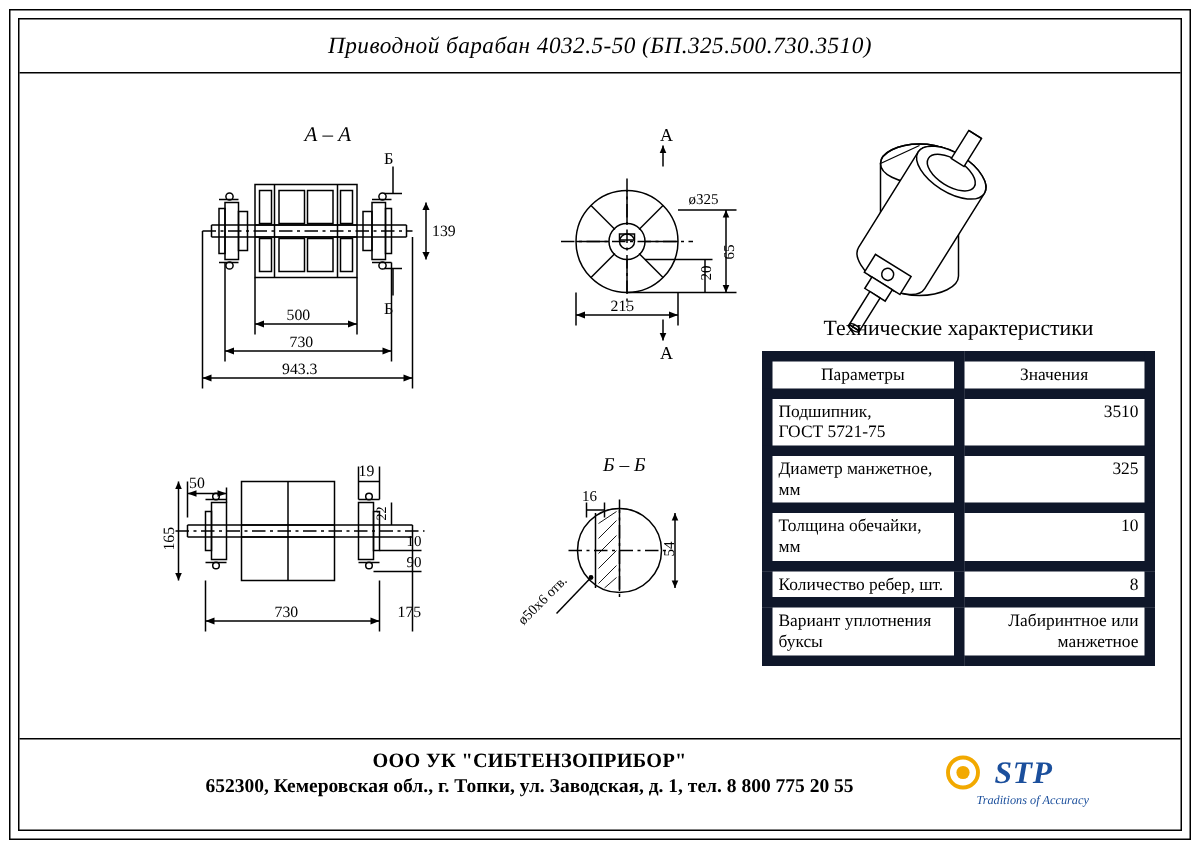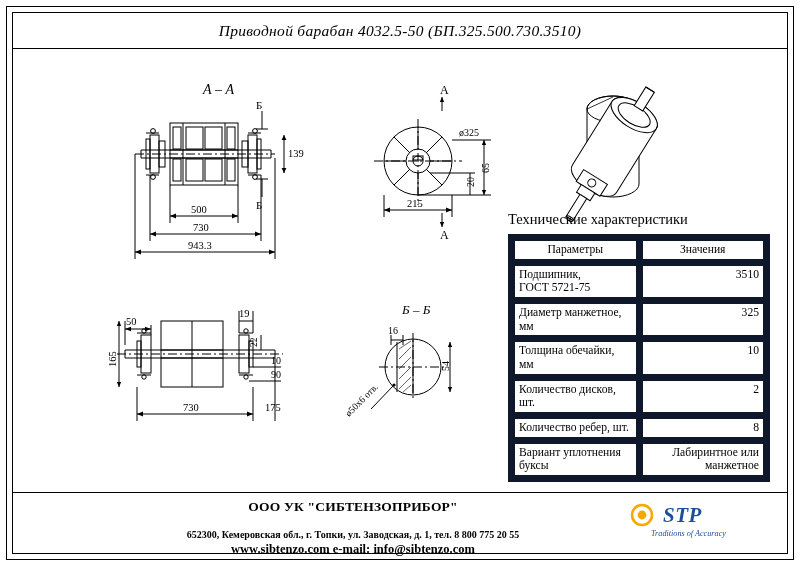--- a/index.html
+++ b/index.html
@@ -77,21 +77,21 @@
   }
 
   
   #spec {
     position: absolute;
     left: 508px;
     top: 211px;
     width: 262px;
   }
   #spec-title {
-    text-align: left;
+    text-align: center;
     font-size: 14.5px;
     font-family: "Liberation Serif", serif;
     margin-bottom: 6px;
     color: #000;
   }
   table.spec-table {
     border-collapse: collapse;
     width: 262px;
     table-layout: fixed;
   }
@@ -132,23 +132,23 @@
     text-align: center;
     font-family: "Liberation Serif", serif;
     color: #000;
   }
   #company-name {
     font-size: 13.5px;
     font-weight: bold;
     letter-spacing: 0.2px;
   }
   #company-addr {
-    font-size: 10px;
+    font-size: 13px;
     font-weight: bold;
-    margin-top: 14px;
+    margin-top: 1px;
   }
   #company-web {
     font-size: 12.5px;
     font-weight: bold;
     margin-top: 2px;
   }
   #logo {
     position: absolute;
     right: 28px;
     top: 8px;
@@ -453,40 +453,35 @@
         </tr>
         <tr>
           <td class="param">Диаметр манжетное, мм</td>
           <td class="val">325</td>
         </tr>
         <tr>
           <td class="param">Толщина обечайки, мм</td>
           <td class="val">10</td>
         </tr>
         <tr>
-          <td class="param">Количество дисков, шт.</td>
-          <td class="val">2</td>
-        </tr>
-        <tr>
           <td class="param">Количество ребер, шт.</td>
           <td class="val">8</td>
         </tr>
         <tr>
           <td class="param"><span>Вариант уплотнения<br>буксы</span></td>
           <td class="val"><span>Лабиринтное или<br>манжетное</span></td>
         </tr>
       </tbody>
     </table>
   </div>
 
   <div id="footer">
     <div id="footer-text">
       <div id="company-name">ООО УК "СИБТЕНЗОПРИБОР"</div>
       <div id="company-addr">652300, Кемеровская обл., г. Топки, ул. Заводская, д. 1, тел. 8 800 775 20 55</div>
-      <div id="company-web">www.sibtenzo.com e-mail: info@sibtenzo.com</div>
     </div>
     <div id="logo">
       <svg class="logo-mark" viewBox="0 0 26 24">
         <circle cx="13" cy="12" r="10" fill="none" stroke="#f2a900" stroke-width="2.6"></circle>
         <circle cx="13" cy="12" r="4.4" fill="#f2a900"></circle>
       </svg>
       <div class="logo-main">STP</div>
       <div class="logo-sub">Traditions of Accuracy</div>
     </div>
   </div>

